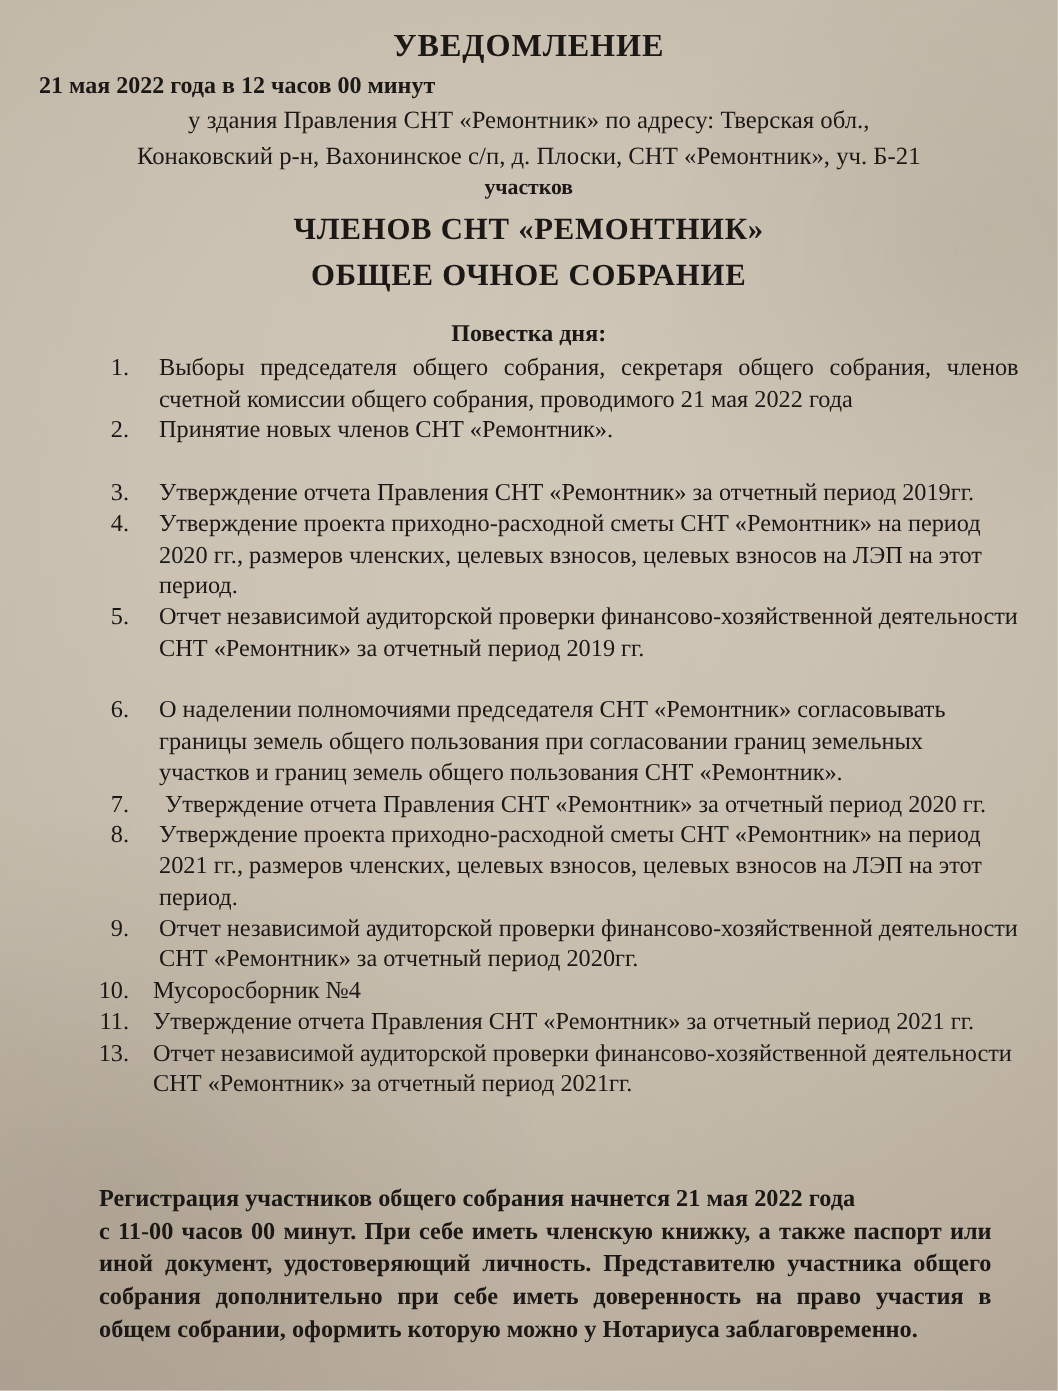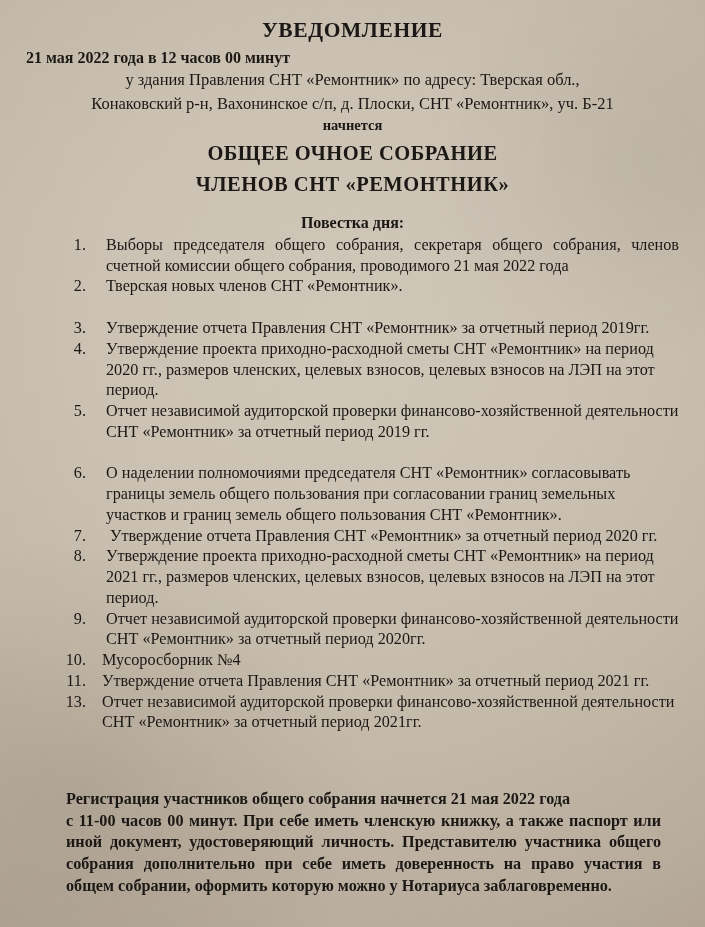--- a/index.html
+++ b/index.html
@@ -155,36 +155,36 @@
   <div class="sheet">
 
     <div class="doc-title">УВЕДОМЛЕНИЕ</div>
 
     <div class="date-line">21 мая 2022 года в 12 часов 00 минут</div>
 
     <div class="addr-line">у здания Правления СНТ «Ремонтник» по адресу: Тверская обл.,</div>
 
     <div class="addr-line">Конаковский р-н, Вахонинское с/п, д. Плоски, СНТ «Ремонтник», уч. Б-21</div>
 
-    <div class="takes-place">начнется</div>
+    <div class="takes-place">участков</div>
+
+    <div class="meeting-title">ЧЛЕНОВ СНТ «РЕМОНТНИК»</div>
 
     <div class="meeting-title">ОБЩЕЕ ОЧНОЕ СОБРАНИЕ</div>
-
-    <div class="meeting-title">ЧЛЕНОВ СНТ «РЕМОНТНИК»</div>
 
     <div class="agenda-heading">Повестка дня:</div>
 
     <ol class="agenda">
       <li class="justify">
         <span class="num">1.</span>
         <span class="txt">Выборы председателя общего собрания, секретаря общего собрания, членов счетной комиссии общего собрания, проводимого 21 мая 2022 года</span>
       </li>
       <li>
         <span class="num">2.</span>
-        <span class="txt">Тверская новых членов СНТ «Ремонтник».</span>
+        <span class="txt">Принятие новых членов СНТ «Ремонтник».</span>
       </li>
       <li class="gap-before">
         <span class="num">3.</span>
         <span class="txt">Утверждение отчета Правления СНТ «Ремонтник» за отчетный период 2019гг.</span>
       </li>
       <li>
         <span class="num">4.</span>
         <span class="txt">Утверждение проекта приходно-расходной сметы СНТ «Ремонтник» на период 2020 гг., размеров членских, целевых взносов, целевых  взносов на ЛЭП на этот период.</span>
       </li>
       <li>

